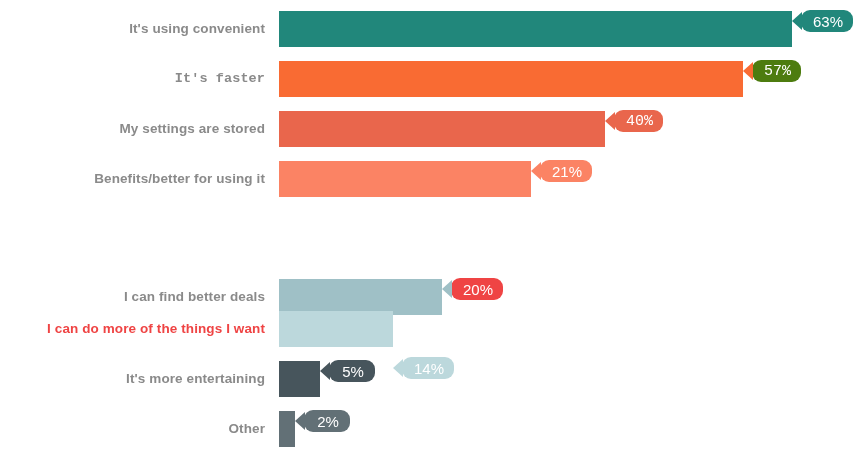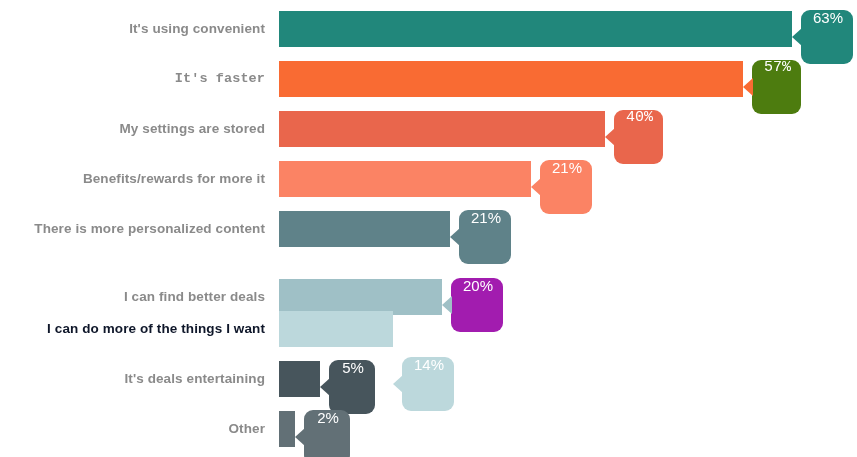--- a/index.html
+++ b/index.html
@@ -47,24 +47,24 @@
   .bar-fill {
     position: absolute;
     left: 0;
     top: 0;
     height: 36px;
     border-radius: 0px;
   }
   .callout {
     position: absolute;
     top: -1px;
-    height: 54px;
+    height: 22px;
     border-radius: 9px;
     display: flex;
-    align-items: flex-start;
+    align-items: center;
     justify-content: center;
     padding: 0 10px 0 12px;
     box-sizing: border-box;
     min-width: 46px;
   }
   .callout .val {
     color: #ffffff;
     font-size: 15px;
     font-weight: normal;
     line-height: 1;
@@ -111,61 +111,51 @@
       <div class="cat-label" style="color: rgb(138, 138, 138);">My settings are stored</div>
       <div class="bar-track" style="width: 446px; font-family: Liberation Mono, monospace;">
         <div class="bar-fill" style="width: 326px; background: rgb(233, 102, 76);"></div>
         <div class="callout" style="left: 335px; background: rgb(233, 102, 76); color: rgb(233, 102, 76);">
           <span class="notch"></span>
           <span class="val" style="color: rgb(255, 255, 255);">40%</span>
         </div>
       </div>
     </div>
     <div class="bar-row" style="top: 161px;">
-      <div class="cat-label" style="color: rgb(138, 138, 138);">Benefits/rewards for more it</div>
+      <div class="cat-label" style="color: rgb(138, 138, 138);">Benefits/better for using it</div>
       <div class="bar-track" style="width: 372px;">
         <div class="bar-fill" style="width: 252px; background: rgb(251, 131, 100);"></div>
         <div class="callout" style="left: 261px; background: rgb(251, 131, 100); color: rgb(251, 131, 100);">
-          <span class="notch"></span>
-          <span class="val" style="color: rgb(255, 255, 255);">21%</span>
-        </div>
-      </div>
-    </div>
-    <div class="bar-row" style="top: 211px;">
-      <div class="cat-label" style="color: rgb(138, 138, 138);">There is more personalized content</div>
-      <div class="bar-track" style="width: 291px;">
-        <div class="bar-fill" style="width: 171px; background: rgb(95, 130, 137);"></div>
-        <div class="callout" style="left: 180px; background: rgb(95, 130, 137); color: rgb(95, 130, 137);">
           <span class="notch"></span>
           <span class="val" style="color: rgb(255, 255, 255);">21%</span>
         </div>
       </div>
     </div>
     <div class="bar-row" style="top: 279px;">
       <div class="cat-label" style="color: rgb(138, 138, 138);">I can find better deals</div>
       <div class="bar-track" style="width: 283px;">
         <div class="bar-fill" style="width: 163px; background: rgb(159, 192, 198);"></div>
-        <div class="callout" style="left: 172px; background: #a21caf; color: rgb(159, 192, 198);">
+        <div class="callout" style="left: 172px; background: #ef4444; color: rgb(159, 192, 198);">
           <span class="notch"></span>
           <span class="val" style="color: rgb(255, 255, 255);">20%</span>
         </div>
       </div>
     </div>
     <div class="bar-row" style="top: 311px;">
-      <div class="cat-label" style="color: #0f172a;">I can do more of the things I want</div>
+      <div class="cat-label" style="color: #ef4444;">I can do more of the things I want</div>
       <div class="bar-track" style="width: 234px;">
         <div class="bar-fill" style="width: 114px; background: rgb(188, 216, 220);"></div>
         <div class="callout" style="left: 123px; background: rgb(188, 216, 220); color: rgb(188, 216, 220); margin-top: 47px;">
           <span class="notch"></span>
           <span class="val" style="color: rgb(255, 255, 255);">14%</span>
         </div>
       </div>
     </div>
     <div class="bar-row" style="top: 361px;">
-      <div class="cat-label" style="color: rgb(138, 138, 138);">It's deals entertaining</div>
+      <div class="cat-label" style="color: rgb(138, 138, 138);">It's more entertaining</div>
       <div class="bar-track" style="width: 161px;">
         <div class="bar-fill" style="width: 41px; background: rgb(71, 85, 92);"></div>
         <div class="callout" style="left: 50px; background: rgb(71, 85, 92); color: rgb(71, 85, 92);">
           <span class="notch"></span>
           <span class="val" style="color: rgb(255, 255, 255);">5%</span>
         </div>
       </div>
     </div>
     <div class="bar-row" style="top: 411px;">
       <div class="cat-label" style="color: rgb(138, 138, 138);">Other</div>

